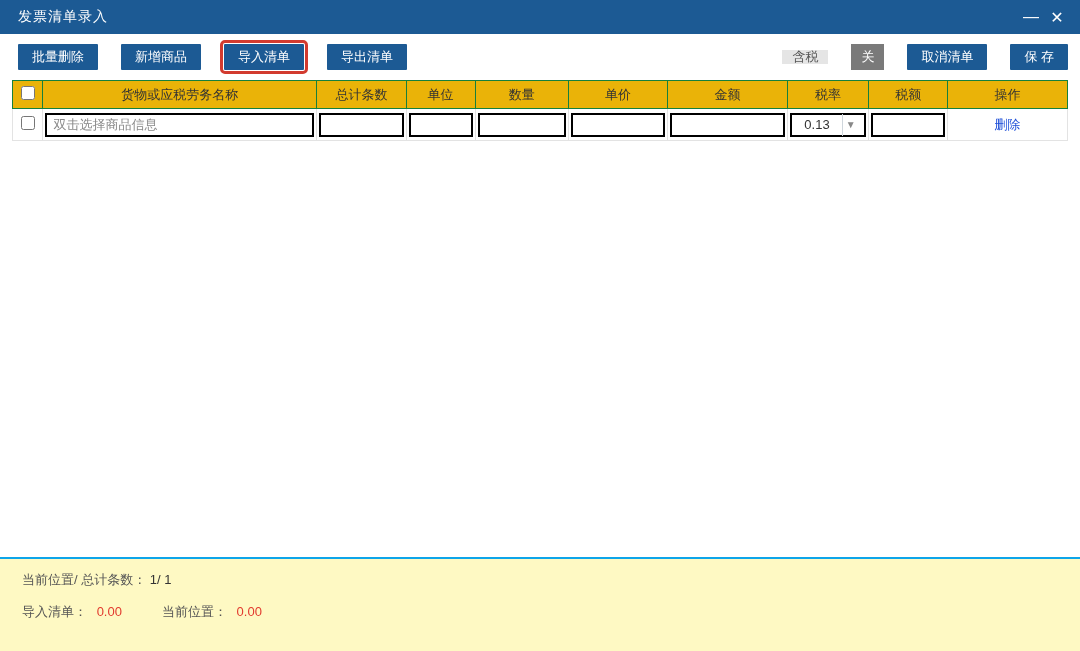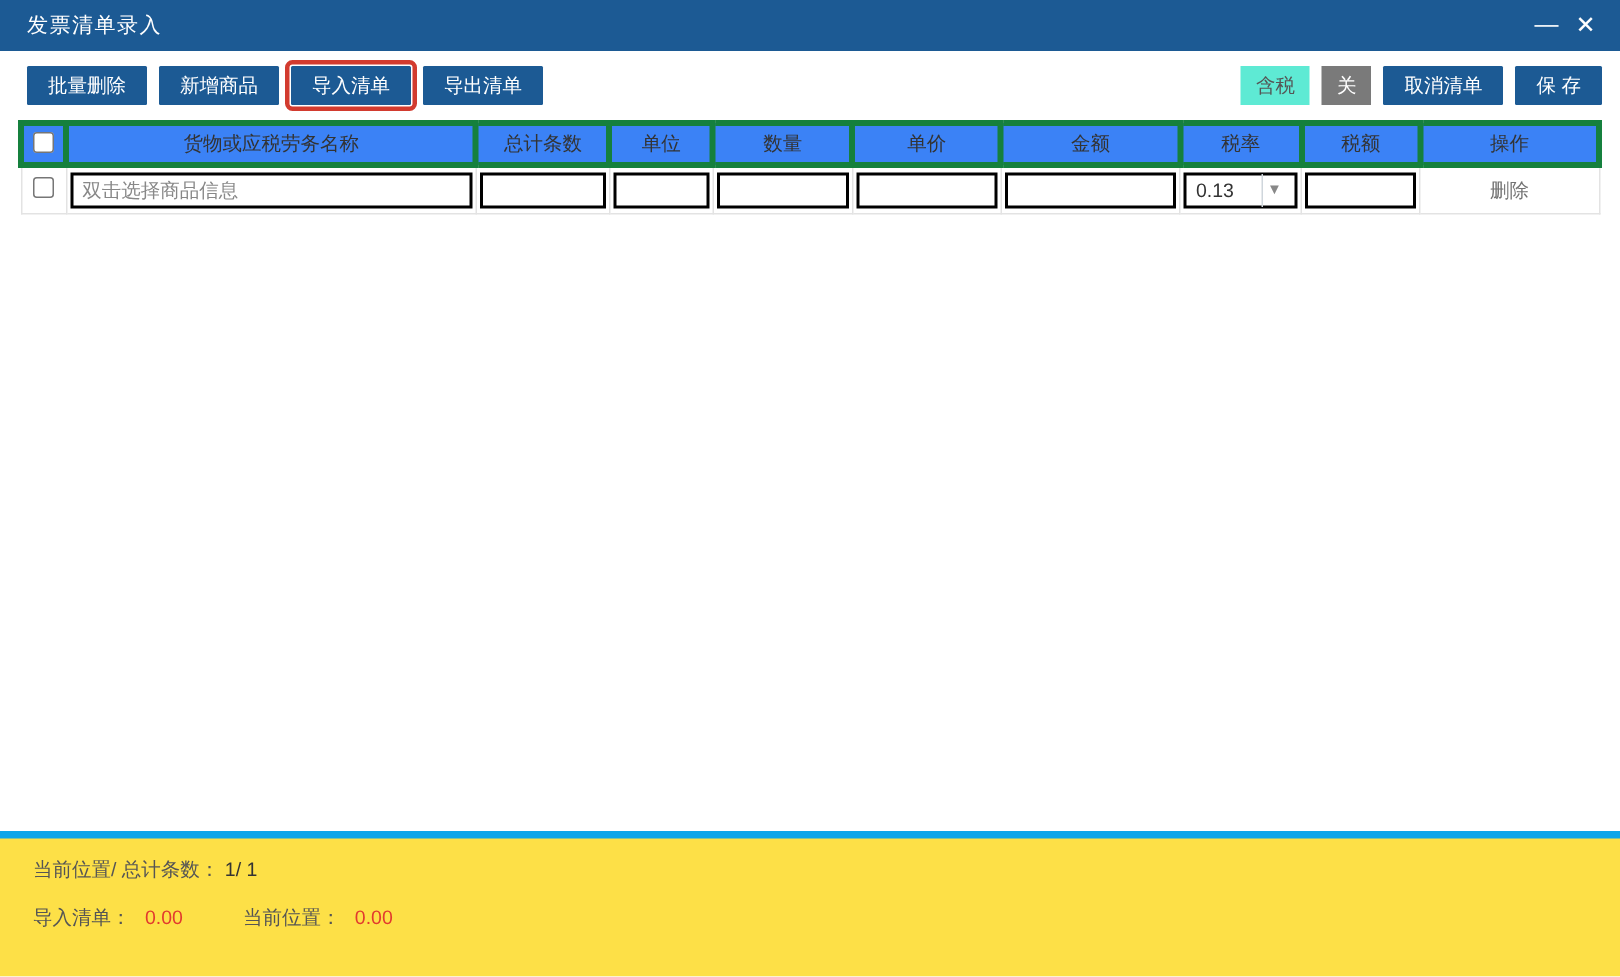--- a/index.html
+++ b/index.html
@@ -1,38 +1,38 @@
 <!DOCTYPE html>
 <html><head>
 <meta charset="utf-8">
 <style>
   * { box-sizing: border-box; margin: 0; padding: 0; }
   html, body { width: 1080px; height: 651px; font-family: "Microsoft YaHei", Arial, sans-serif; font-size: 13px; background: #fff; }
   .window { width: 1080px; height: 651px; display: flex; flex-direction: column; background: #f0f0f0; }
   .titlebar { height: 34px; background: #1c5a94; color: #fff; display: flex; align-items: center; padding: 0 10px 0 18px; }
   .titlebar .title { flex: 1; font-size: 14px; letter-spacing: 1px; }
   .titlebar .winbtn { width: 26px; text-align: center; font-size: 16px; cursor: pointer; }
-  .toolbar { display: flex; align-items: center; padding: 10px 12px 10px 18px; gap: 8px; background: #fff; }
+  .toolbar { display: flex; align-items: center; padding: 10px 12px 10px 18px; gap: 23px; background: #fff; }
   .btn { background: #1c5a94; color: #fff; border: none; height: 26px; padding: 0 14px; font-size: 13px; cursor: pointer; border-radius: 1px; }
   .btn.selected { outline: 3px solid #d23b2f; outline-offset: 1px; }
   .spacer { flex: 1; }
-  .taxlabel { background: #5eead4; color: #555; height: 26px; padding: 0 10px; display: inline-flex; align-items: center; }
+  .taxlabel { background: #e5e5e5; color: #555; height: 14px; padding: 0 10px; display: inline-flex; align-items: center; }
   .toggle { background: #7a7a7a; color: #fff; height: 26px; padding: 0 10px; display: inline-flex; align-items: center; cursor: pointer; }
   .grid-wrap { flex: 1; background: #fff; padding: 0 12px; overflow: hidden; }
   table.grid { width: 100%; border-collapse: collapse; table-layout: fixed; }
-  table.grid th { background: #3b82f6; border: 4px solid #15803d; font-weight: normal; color: #333; height: 28px; font-size: 13px; margin-top: 46px; }
+  table.grid th { background: #eab308; border: 1px solid #15803d; font-weight: normal; color: #333; height: 28px; font-size: 13px; margin-top: 46px; }
   table.grid td { border: 1px solid #e3e3e3; height: 32px; padding: 2px; text-align: center; }
   .chk { width: 14px; height: 14px; }
   .cell-input { width: 100%; height: 24px; border: 2px solid #000000; padding: 0 6px; font-size: 13px; color: #333; }
   .cell-input::placeholder { color: #888; }
   .rate-wrap { display: flex; align-items: center; justify-content: center; }
-  .rate-value { flex: 1; text-align: left; padding-right: 6px; }
+  .rate-value { flex: 1; text-align: center; padding-right: 6px; }
   .rate-arrow { width: 16px; height: 22px; border-left: 1px solid #cfd6dc; display: flex; align-items: center; justify-content: center; color: #888; font-size: 10px; cursor: pointer; }
-  .link-del { color: #737373; cursor: pointer; }
-  .footer { background: #fde047; border-top: 5px solid #0ea5e9; padding: 12px 22px 16px; color: #333; }
+  .link-del { color: #1d4ed8; cursor: pointer; }
+  .footer { background: #fef9c3; border-top: 2px solid #0ea5e9; padding: 12px 22px 16px; color: #333; }
   .footer .row { display: flex; gap: 40px; margin-bottom: 14px; }
   .footer .label { color: #555; }
   .footer .val-red { color: #e23a2e; margin-left: 6px; text-align: right; }
 </style>
 </head>
 <body>
 
 <div class="window">
 
   <div class="titlebar">

